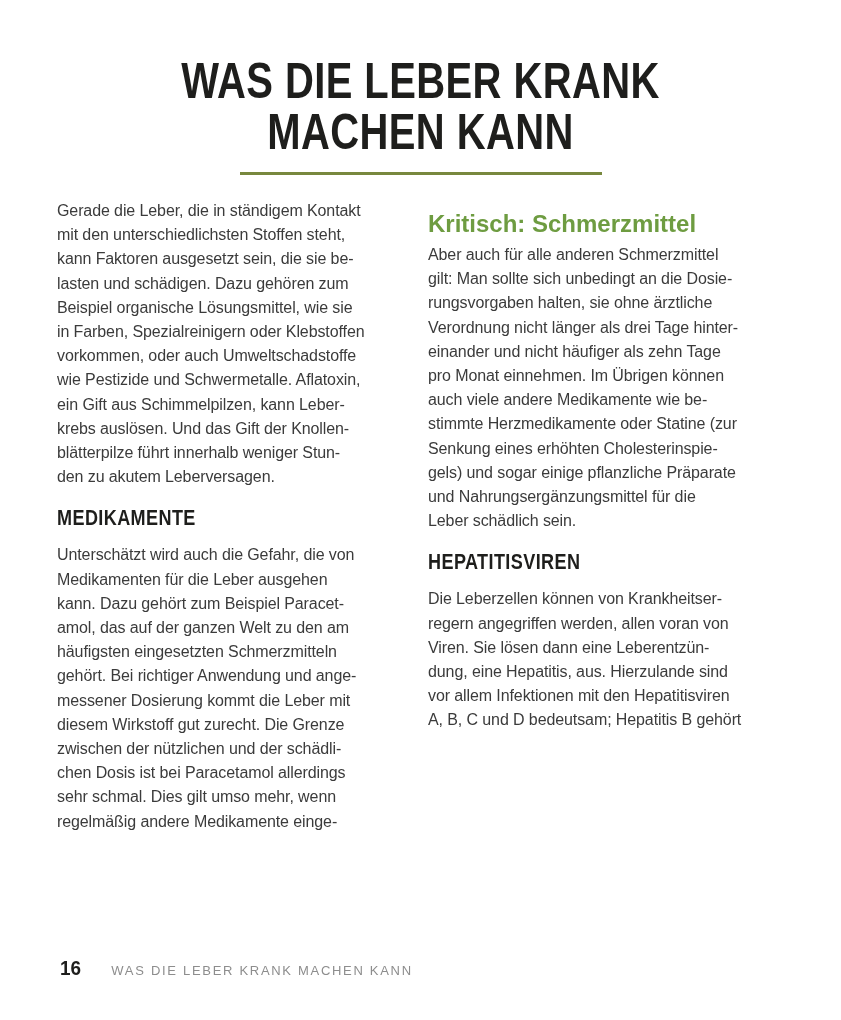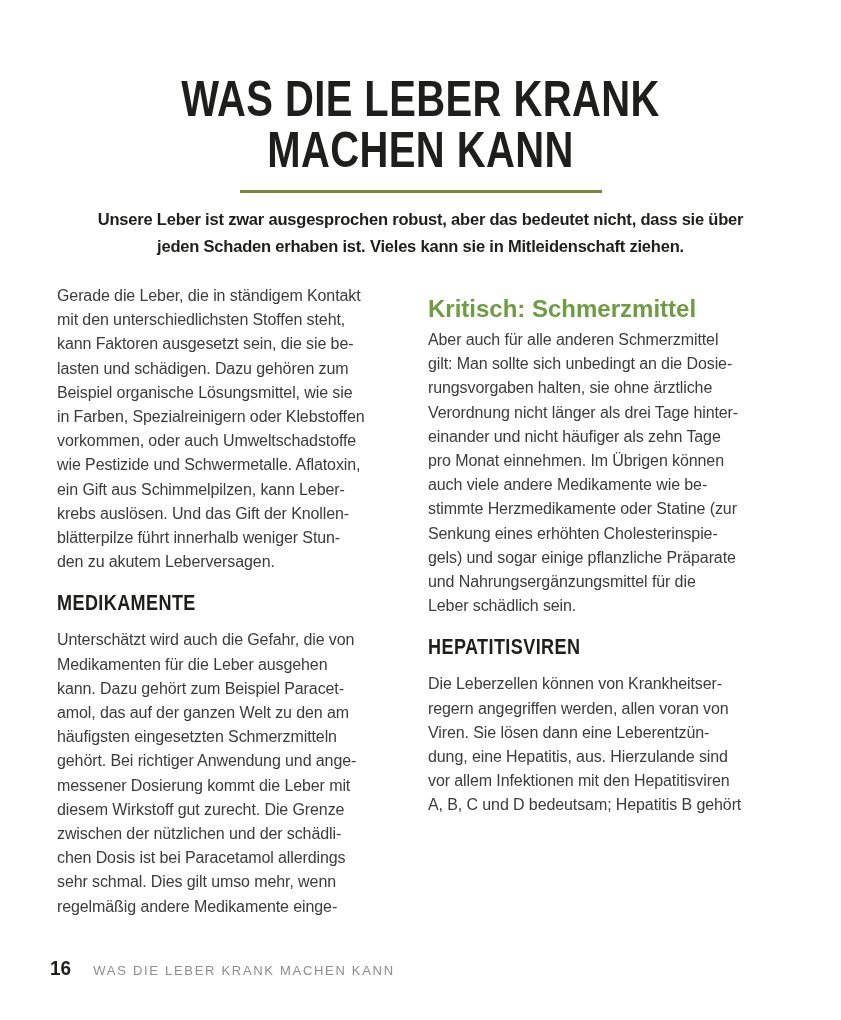--- a/index.html
+++ b/index.html
@@ -4,21 +4,21 @@
 <style>
   html, body { margin: 0; padding: 0; background: #ffffff; }
   .page {
     position: relative;
     width: 841px;
     height: 1020px;
     background: #ffffff;
     font-family: "Liberation Sans", sans-serif;
     overflow: hidden;
   }
-  .header { padding-top: 74px; }
+  .header { padding-top: 56px; }
   .title {
     margin: 0;
     text-align: center;
     font-size: 50px;
     line-height: 51px;
     font-weight: 700;
     color: #1e1e1c;
     white-space: pre;
     letter-spacing: 0.5px;
     transform: scaleX(0.80);
@@ -67,25 +67,25 @@
   }
   .sub-heading {
     margin: 13px 0 7px 0;
     font-size: 24px;
     line-height: 24px;
     font-weight: 700;
     color: #6e9c41;
   }
   .footer {
     position: absolute;
-    left: 50px;
+    left: 60px;
     bottom: 40px;
     display: flex;
     align-items: baseline;
-    gap: 20px;
+    gap: 28px;
   }
   .page-number {
     font-size: 21px;
     font-weight: 700;
     color: #1e1e1c;
     transform: scaleX(0.9);
     transform-origin: left center;
   }
   .running-title {
     font-size: 13px;
@@ -95,22 +95,20 @@
 </style>
 </head>
 <body>
 
 <div class="page">
 
   <div class="header">
     <h1 class="title">WAS DIE LEBER KRANK
 MACHEN KANN</h1>
     <div class="rule"></div>
-    <p class="intro">Unsere Leber ist zwar ausgesprochen robust, aber das bedeutet nicht, dass sie über
-jeden Schaden erhaben ist. Vieles kann sie in Mitleidenschaft ziehen.</p>
   </div>
 
   <div class="columns">
 
     <section class="col">
       <p class="para">Gerade die Leber, die in ständigem Kontakt
 mit den unterschiedlichsten Stoffen steht,
 kann Faktoren ausgesetzt sein, die sie be-
 lasten und schädigen. Dazu gehören zum
 Beispiel organische Lösungsmittel, wie sie

